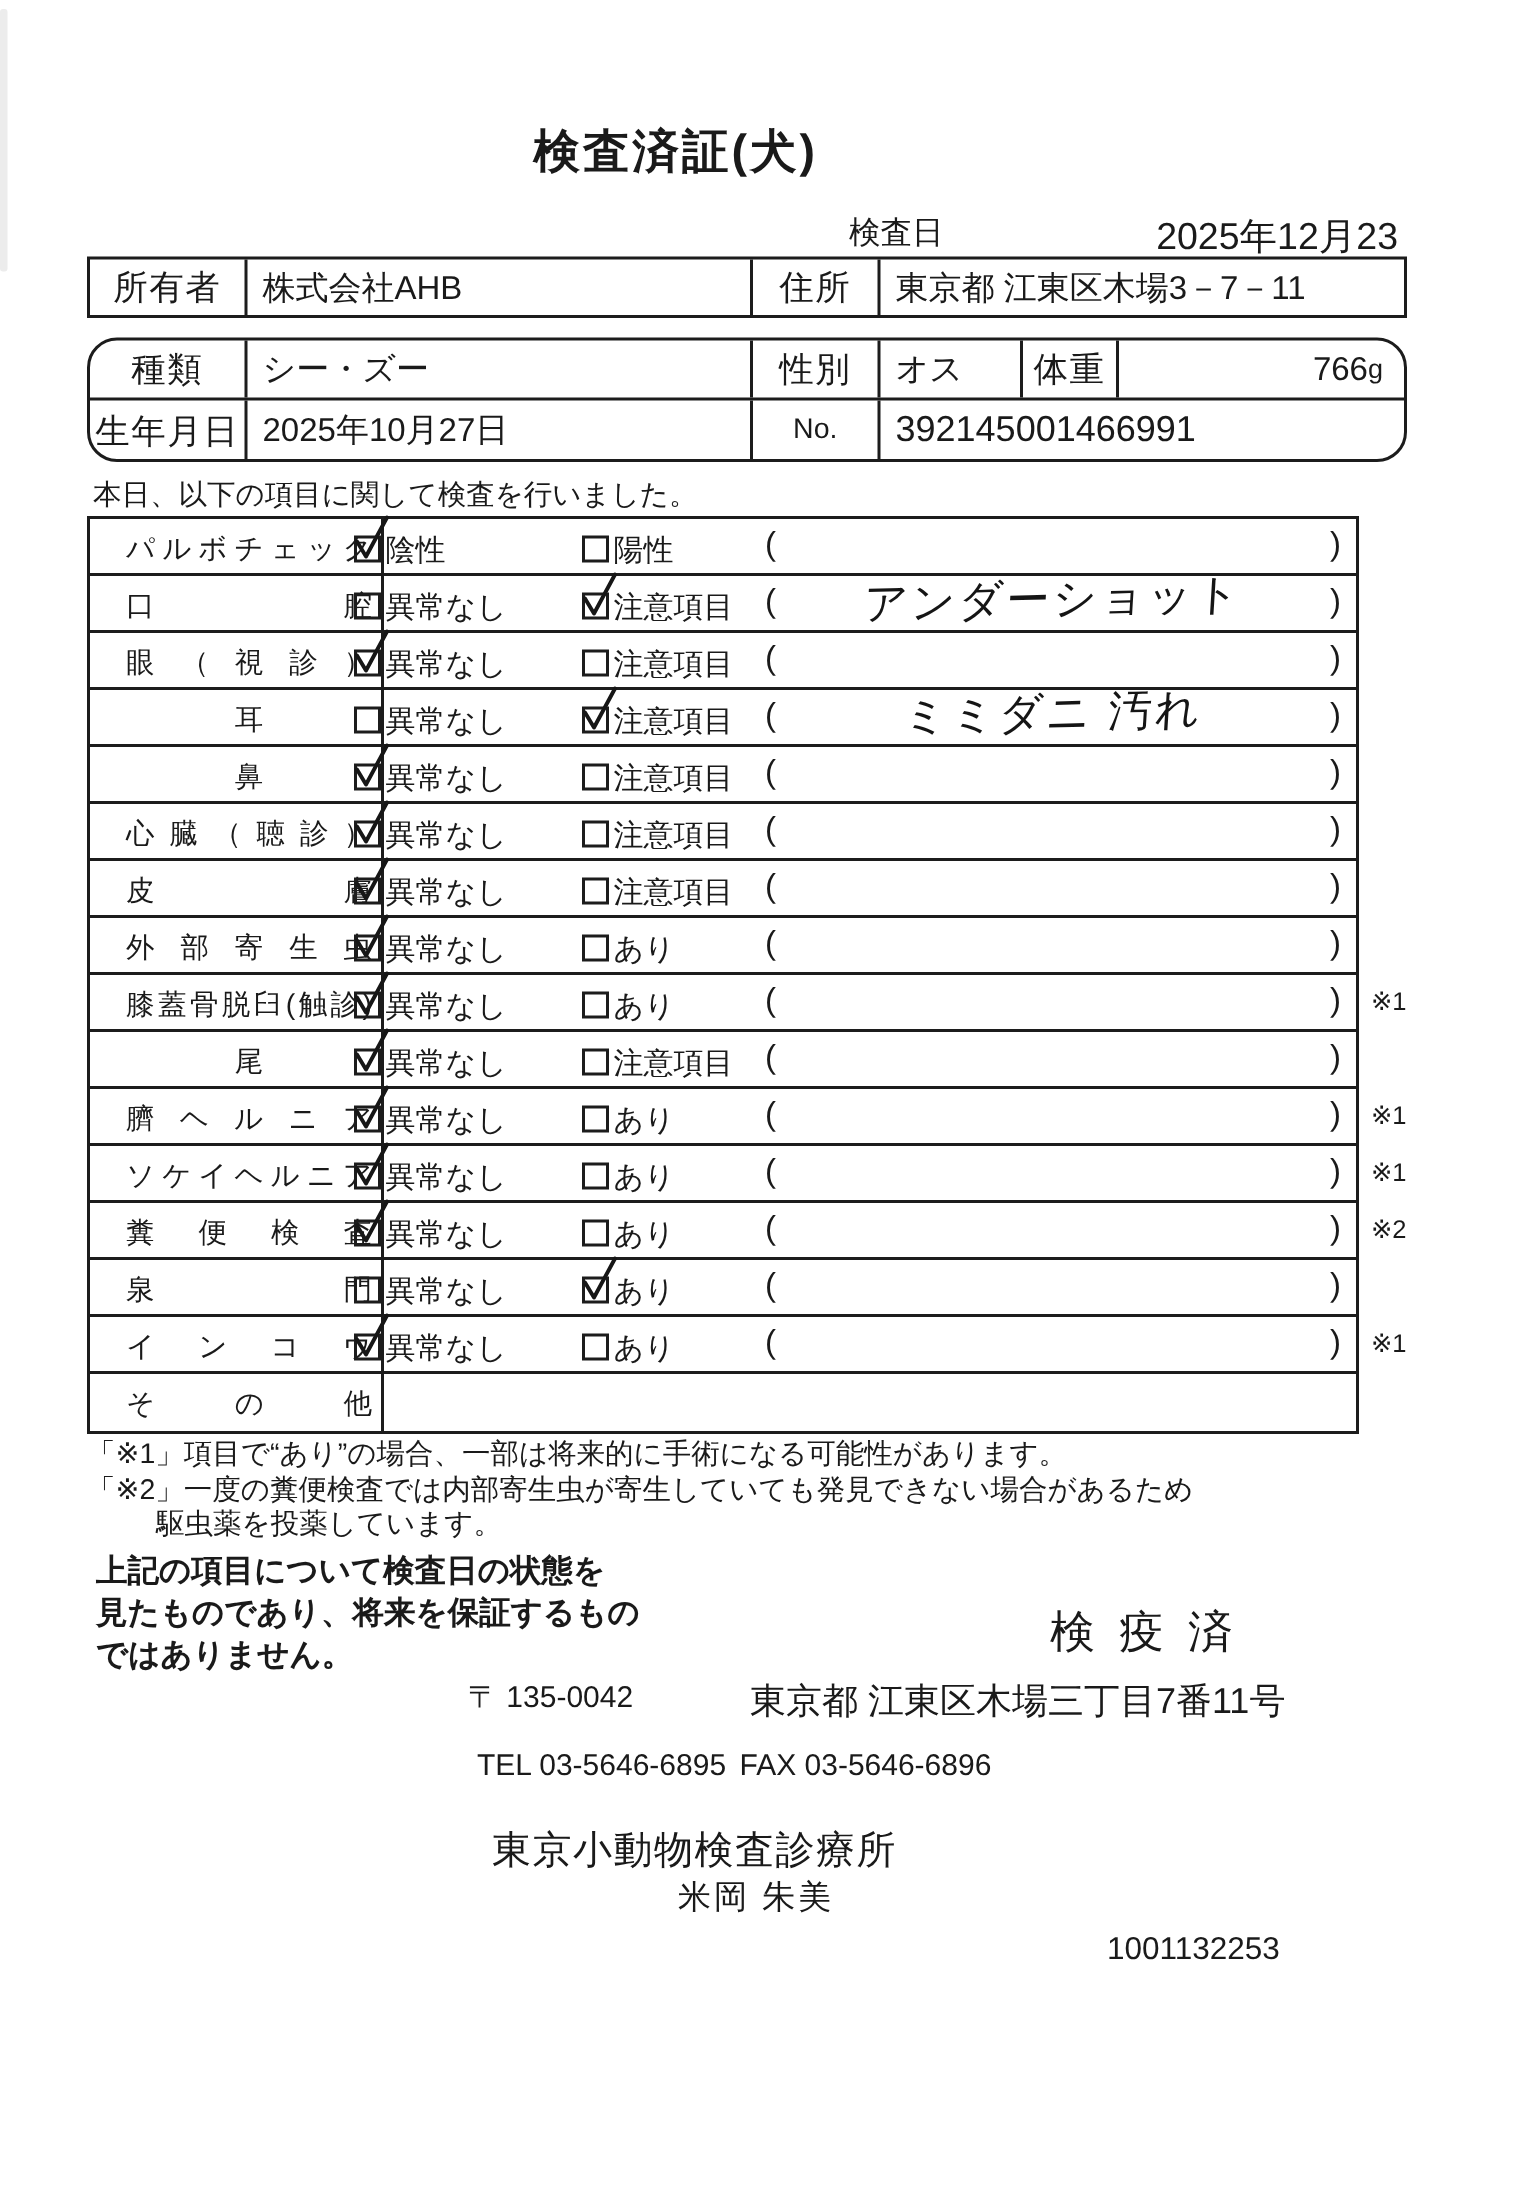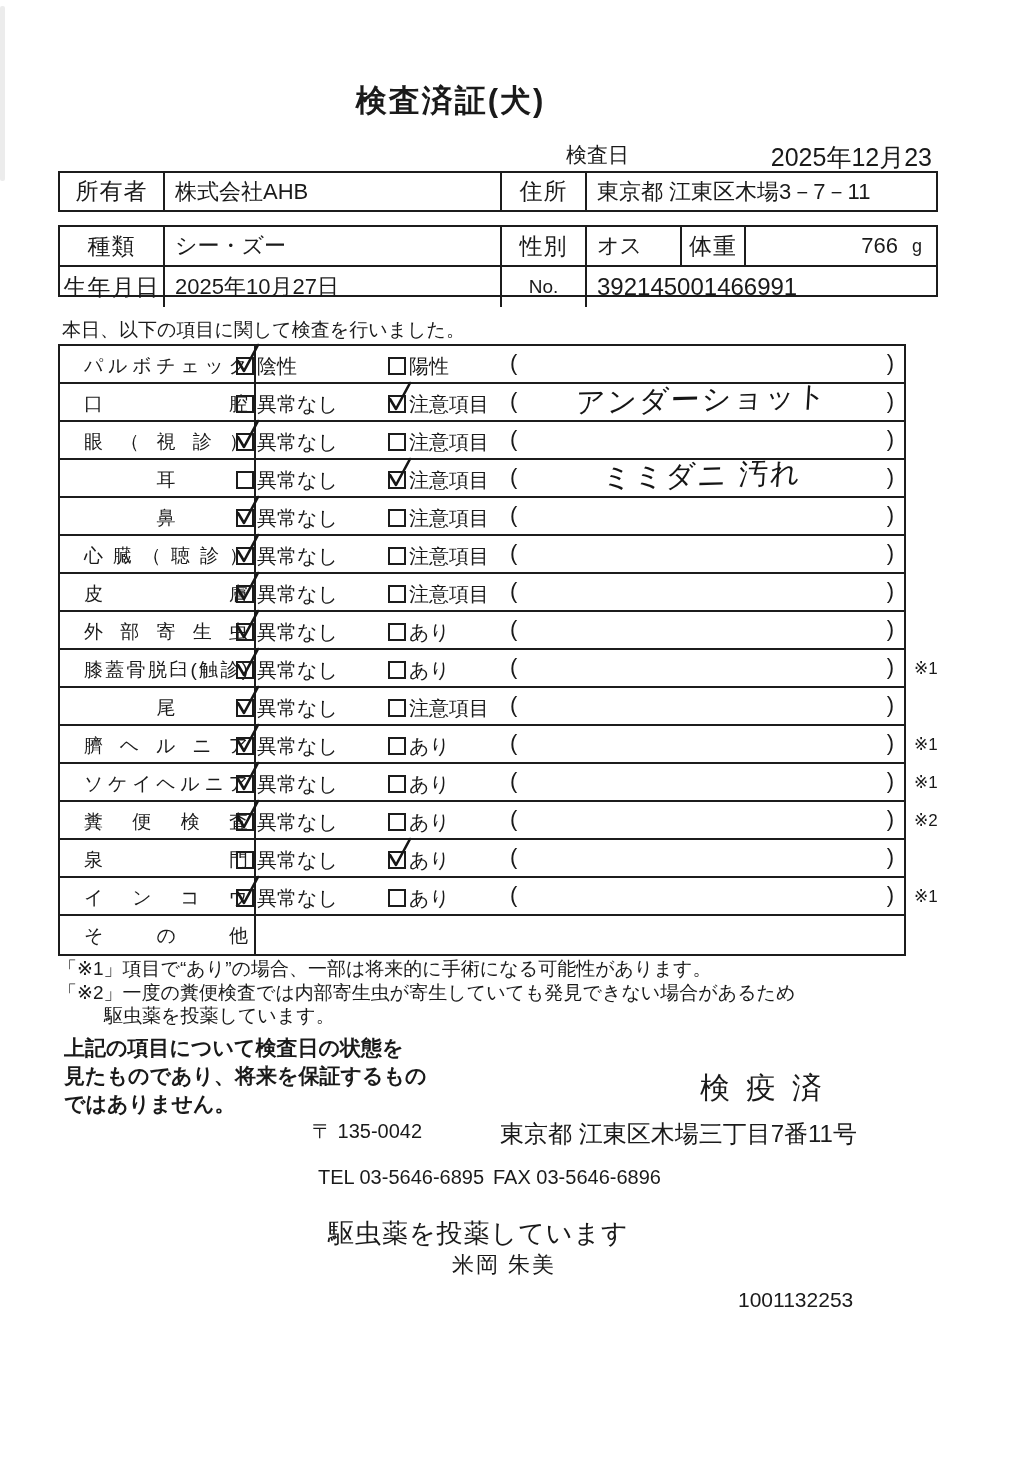--- a/index.html
+++ b/index.html
@@ -15,30 +15,30 @@
   .edge-artifact { left:0; top:6px; width:5px; height:175px; background:#ececec; border-radius:2px; }
 
   .doc-title { left:0; top:80px; width:901px; text-align:center; font-size:31px; font-weight:600; letter-spacing:2px; }
 
   .insp-date-label { left:566px; top:141px; font-size:21px; }
   .insp-date-value { left:758px; top:141px; width:174px; text-align:right; font-size:25px; }
 
   
   .t { border:2px solid #1c1c1c; box-sizing:border-box; background:#fff; }
   .t1 { left:58px; top:171px; width:880px; height:41px; display:grid; grid-template-columns:103px 337px 85px 355px; }
-  .t2 { left:58px; top:225px; width:880px; height:72px; }
+  .t2 { left:58px; top:225px; width:880px; height:83px;border-radius:20px; }
   .t2row { display:grid; height:40px; box-sizing:border-box; }
   .t2row.r1 { grid-template-columns:103px 337px 85px 95px 64px 196px; border-bottom:2px solid #1c1c1c; }
   .t2row.r2 { grid-template-columns:103px 337px 85px 355px; }
   .cell { display:flex; align-items:center; box-sizing:border-box; }
   .cell + .cell { border-left:2px solid #1c1c1c; }
   .lab { justify-content:center; font-size:23px; letter-spacing:1px; }
   .val { padding-left:10px; font-size:22px; }
   .val.num { font-size:24px; }
-  .weight-val { justify-content:flex-end; padding-right:18px; gap:14px; }
+  .weight-val { justify-content:flex-end; padding-right:18px; }
   .weight-unit { font-size:18px; }
   .no-lab { font-size:19px; letter-spacing:0; }
 
   .intro-line { left:62px; top:317px; font-size:19px; }
 
   
   .checks { left:58px; top:344px; width:848px; border:2px solid #1c1c1c; box-sizing:border-box; background:#fff; }
   .crow { position:relative; height:38px; box-sizing:border-box; border-bottom:2px solid #1c1c1c; }
   .crow:last-child { border-bottom:none; }
   .row-label {
@@ -460,17 +460,17 @@
   <div class="abs disclaimer">上記の項目について検査日の状態を
 見たものであり、将来を保証するもの
 ではありません。</div>
 
   <div class="abs quarantine">検疫済</div>
 
   <div class="abs postal">〒 135-0042</div>
   <div class="abs address2">東京都 江東区木場三丁目7番11号</div>
   <div class="abs tel">TEL 03-5646-6895</div>
   <div class="abs fax">FAX 03-5646-6896</div>
-  <div class="abs clinic">駆虫薬を投薬しています</div>
+  <div class="abs clinic">東京小動物検査診療所</div>
   <div class="abs vet">米岡 朱美</div>
   <div class="abs code">1001132253</div>
 
 </div>
 
 </body></html>

